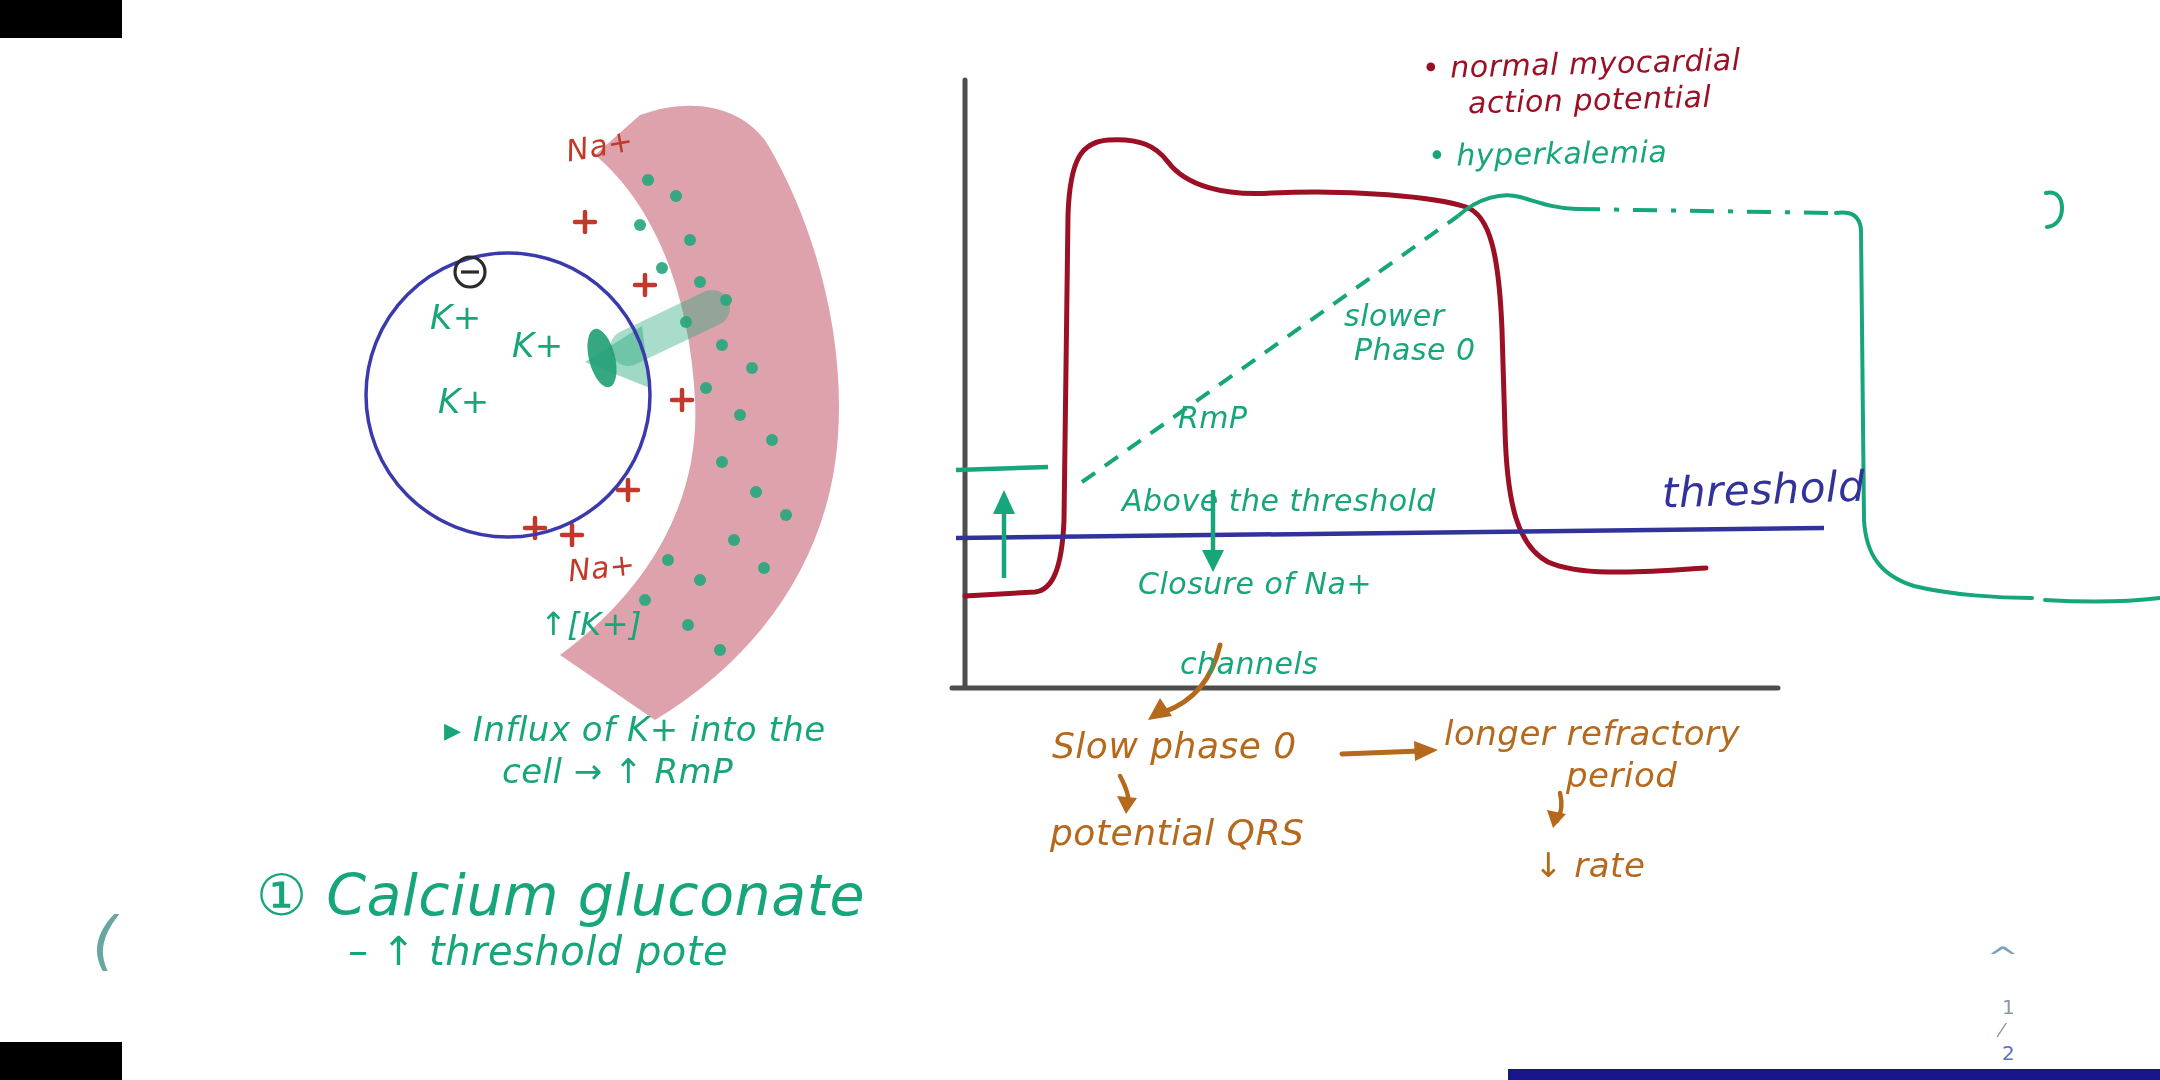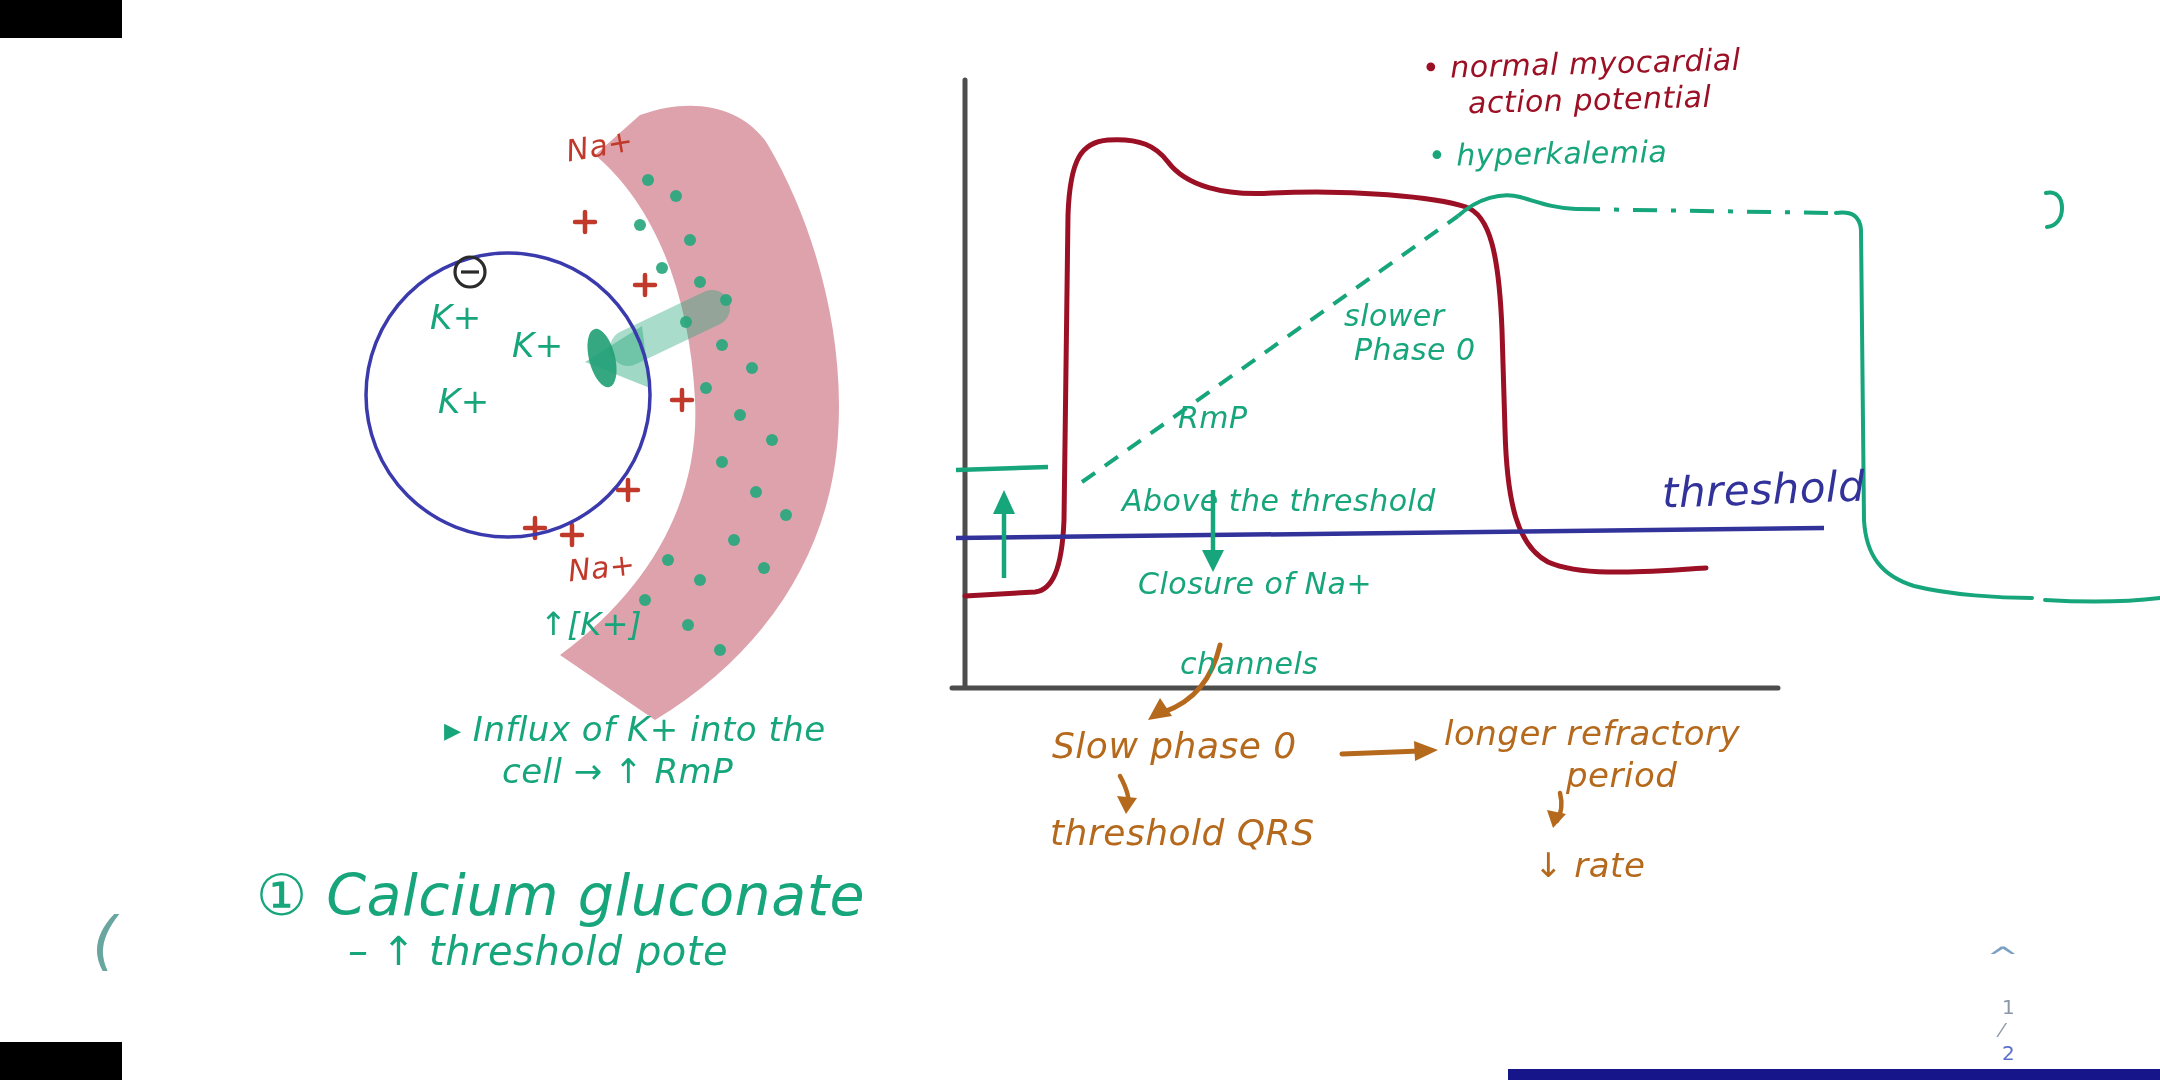--- a/index.html
+++ b/index.html
@@ -132,21 +132,21 @@
   <div class="hand teal" style="left:1428px;top:138px;font-size:30px;transform:rotate(-1deg);">• hyperkalemia</div>
 
   <div class="hand teal" style="left:1344px;top:300px;font-size:30px;font-style:italic;">slower</div>
   <div class="hand teal" style="left:1354px;top:334px;font-size:30px;">Phase 0</div>
   <div class="hand teal" style="left:1178px;top:402px;font-size:30px;">RmP</div>
   <div class="hand teal" style="left:1122px;top:440px;font-size:30px;margin-top:45px;">Above the threshold</div>
   <div class="hand navy" style="left:1662px;top:468px;font-size:42px;transform:rotate(-2deg);">threshold</div>
   <div class="hand teal" style="left:1138px;top:568px;font-size:30px;">Closure of Na+</div>
   <div class="hand teal" style="left:1180px;top:604px;font-size:30px;margin-top:44px;">channels</div>
   <div class="hand orange" style="left:1052px;top:688px;font-size:36px;margin-top:39px;">Slow phase 0</div>
-  <div class="hand orange" style="left:1050px;top:814px;font-size:36px;">threshold QRS</div>
+  <div class="hand orange" style="left:1050px;top:814px;font-size:36px;">potential QRS</div>
   <div class="hand orange" style="left:1444px;top:716px;font-size:34px;">longer refractory</div>
   <div class="hand orange" style="left:1530px;top:758px;font-size:34px;margin-left:36px;">period</div>
   <div class="hand orange" style="left:1534px;top:848px;font-size:34px;">↓ rate</div>
 
   <div class="hand" style="left:566px;top:130px;font-size:30px;color:#c0392b;transform:rotate(-10deg);">Na+</div>
   <div class="hand" style="left:568px;top:552px;font-size:30px;color:#c0392b;transform:rotate(-6deg);">Na+</div>
   <div class="hand teal" style="left:430px;top:300px;font-size:34px;">K+</div>
   <div class="hand teal" style="left:512px;top:328px;font-size:34px;">K+</div>
   <div class="hand teal" style="left:438px;top:384px;font-size:34px;">K+</div>
   <div class="hand teal" style="left:540px;top:608px;font-size:32px;">↑[K+]</div>

